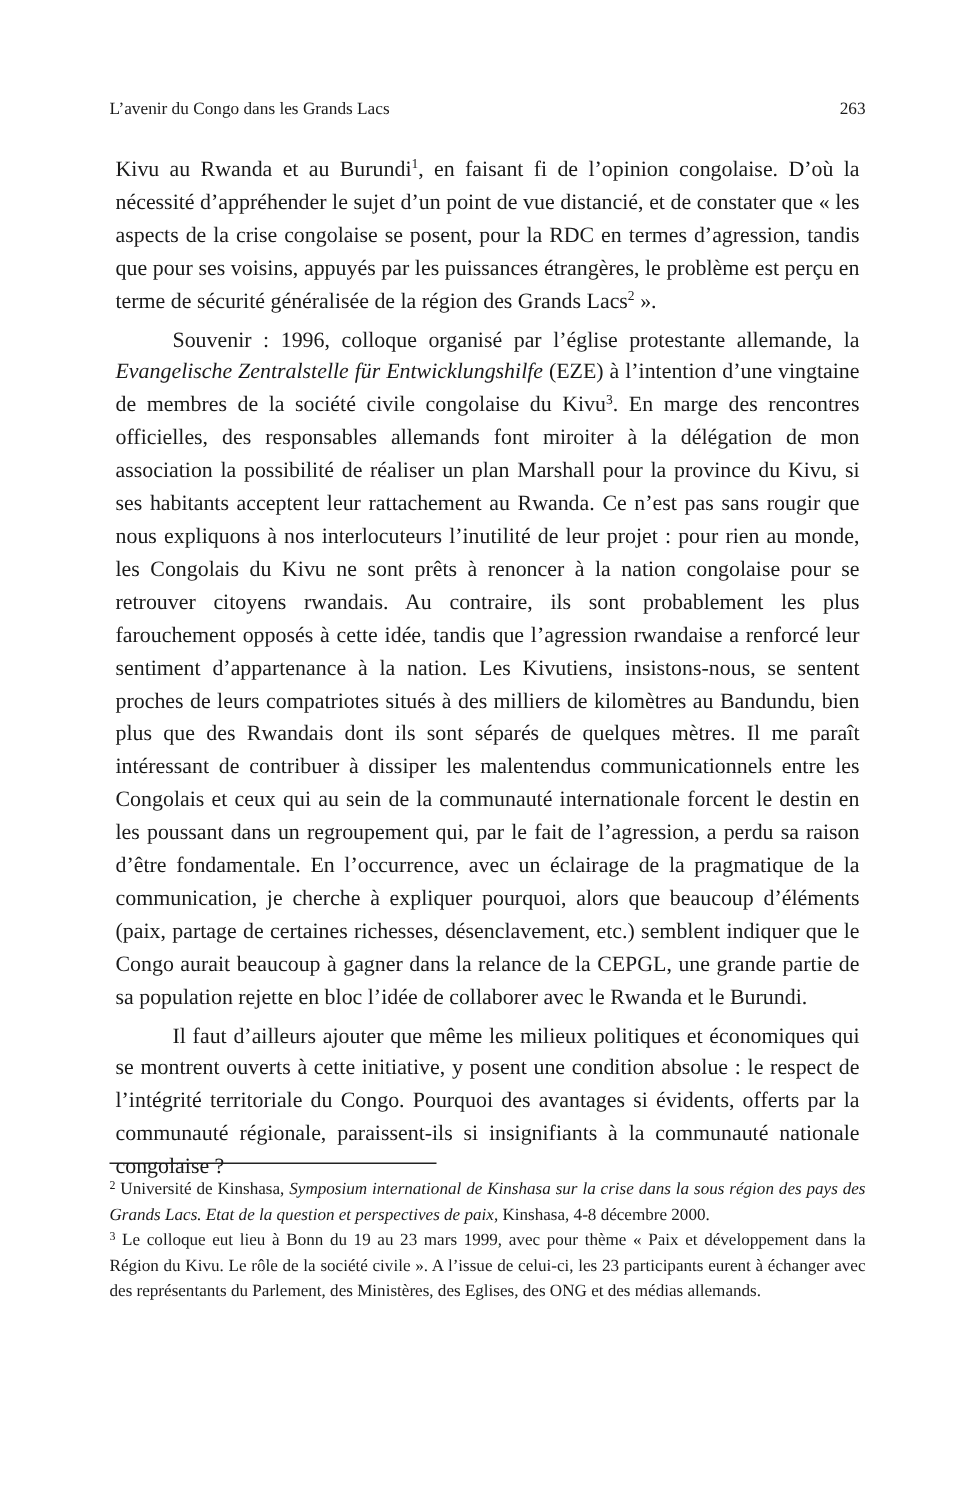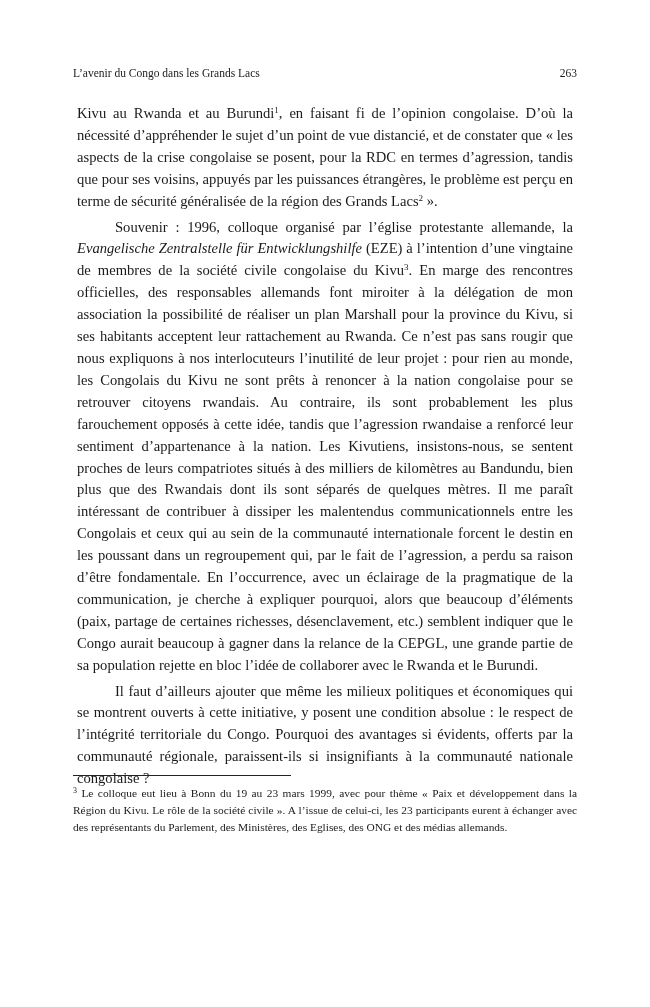--- a/index.html
+++ b/index.html
@@ -30,16 +30,17 @@
 
   <div class="body-text">
     <p><span>Kivu au Rwanda et au Burundi</span><sup>1</sup><span>, en faisant fi de l’opinion congolaise. D’où la nécessité d’appréhender le sujet d’un point de vue distancié, et de constater que « les aspects de la crise congolaise se posent, pour la RDC en termes d’agression, tandis que pour ses voisins, appuyés par les puissances étrangères, le problème est perçu en terme de sécurité généralisée de la région des Grands Lacs</span><sup>2</sup><span> ».</span></p>
     <p class="indent"><span>Souvenir : 1996, colloque organisé par l’église protestante allemande, la </span><em>Evangelische Zentralstelle für Entwicklungshilfe</em><span> (EZE) à l’intention d’une vingtaine de membres de la société civile congolaise du Kivu</span><sup>3</sup><span>. En marge des rencontres officielles, des responsables allemands font miroiter à la délégation de mon association la possibilité de réaliser un plan Marshall pour la province du Kivu, si ses habitants acceptent leur rattachement au Rwanda. Ce n’est pas sans rougir que nous expliquons à nos interlocuteurs l’inutilité de leur projet : pour rien au monde, les Congolais du Kivu ne sont prêts à renoncer à la nation congolaise pour se retrouver citoyens rwandais. Au contraire, ils sont probablement les plus farouchement opposés à cette idée, tandis que l’agression rwandaise a renforcé leur sentiment d’appartenance à la nation. Les Kivutiens, insistons-nous, se sentent proches de leurs compatriotes situés à des milliers de kilomètres au Bandundu, bien plus que des Rwandais dont ils sont séparés de quelques mètres. Il me paraît intéressant de contribuer à dissiper les malentendus communicationnels entre les Congolais et ceux qui au sein de la communauté internationale forcent le destin en les poussant dans un regroupement qui, par le fait de l’agression, a perdu sa raison d’être fondamentale. En l’occurrence, avec un éclairage de la pragmatique de la communication, je cherche à expliquer pourquoi, alors que beaucoup d’éléments (paix, partage de certaines richesses, désenclavement, etc.) semblent indiquer que le Congo aurait beaucoup à gagner dans la relance de la CEPGL, une grande partie de sa population rejette en bloc l’idée de collaborer avec le Rwanda et le Burundi.</span></p>
     <p class="indent">Il faut d’ailleurs ajouter que même les milieux politiques et économiques qui se montrent ouverts à cette initiative, y posent une condition absolue : le respect de l’intégrité territoriale du Congo. Pourquoi des avantages si évidents, offerts par la communauté régionale, paraissent-ils si insignifiants à la communauté nationale congolaise ?</p>
   </div>
 
   <div class="rule"></div>
 
   <div class="notes">
+    <p><sup>2</sup><span> Université de Kinshasa, </span><em>Symposium international de Kinshasa sur la crise dans la sous région des pays des Grands Lacs. Etat de la question et perspectives de paix</em><span>, Kinshasa, 4-8 décembre 2000.</span></p>
     <p><sup>3</sup><span> Le colloque eut lieu à Bonn du 19 au 23 mars 1999, avec pour thème « Paix et développement dans la Région du Kivu. Le rôle de la société civile ». A l’issue de celui-ci, les 23 participants eurent à échanger avec des représentants du Parlement, des Ministères, des Eglises, des ONG et des médias allemands.</span></p>
   </div>
 
 </div>
 
 </body></html>

